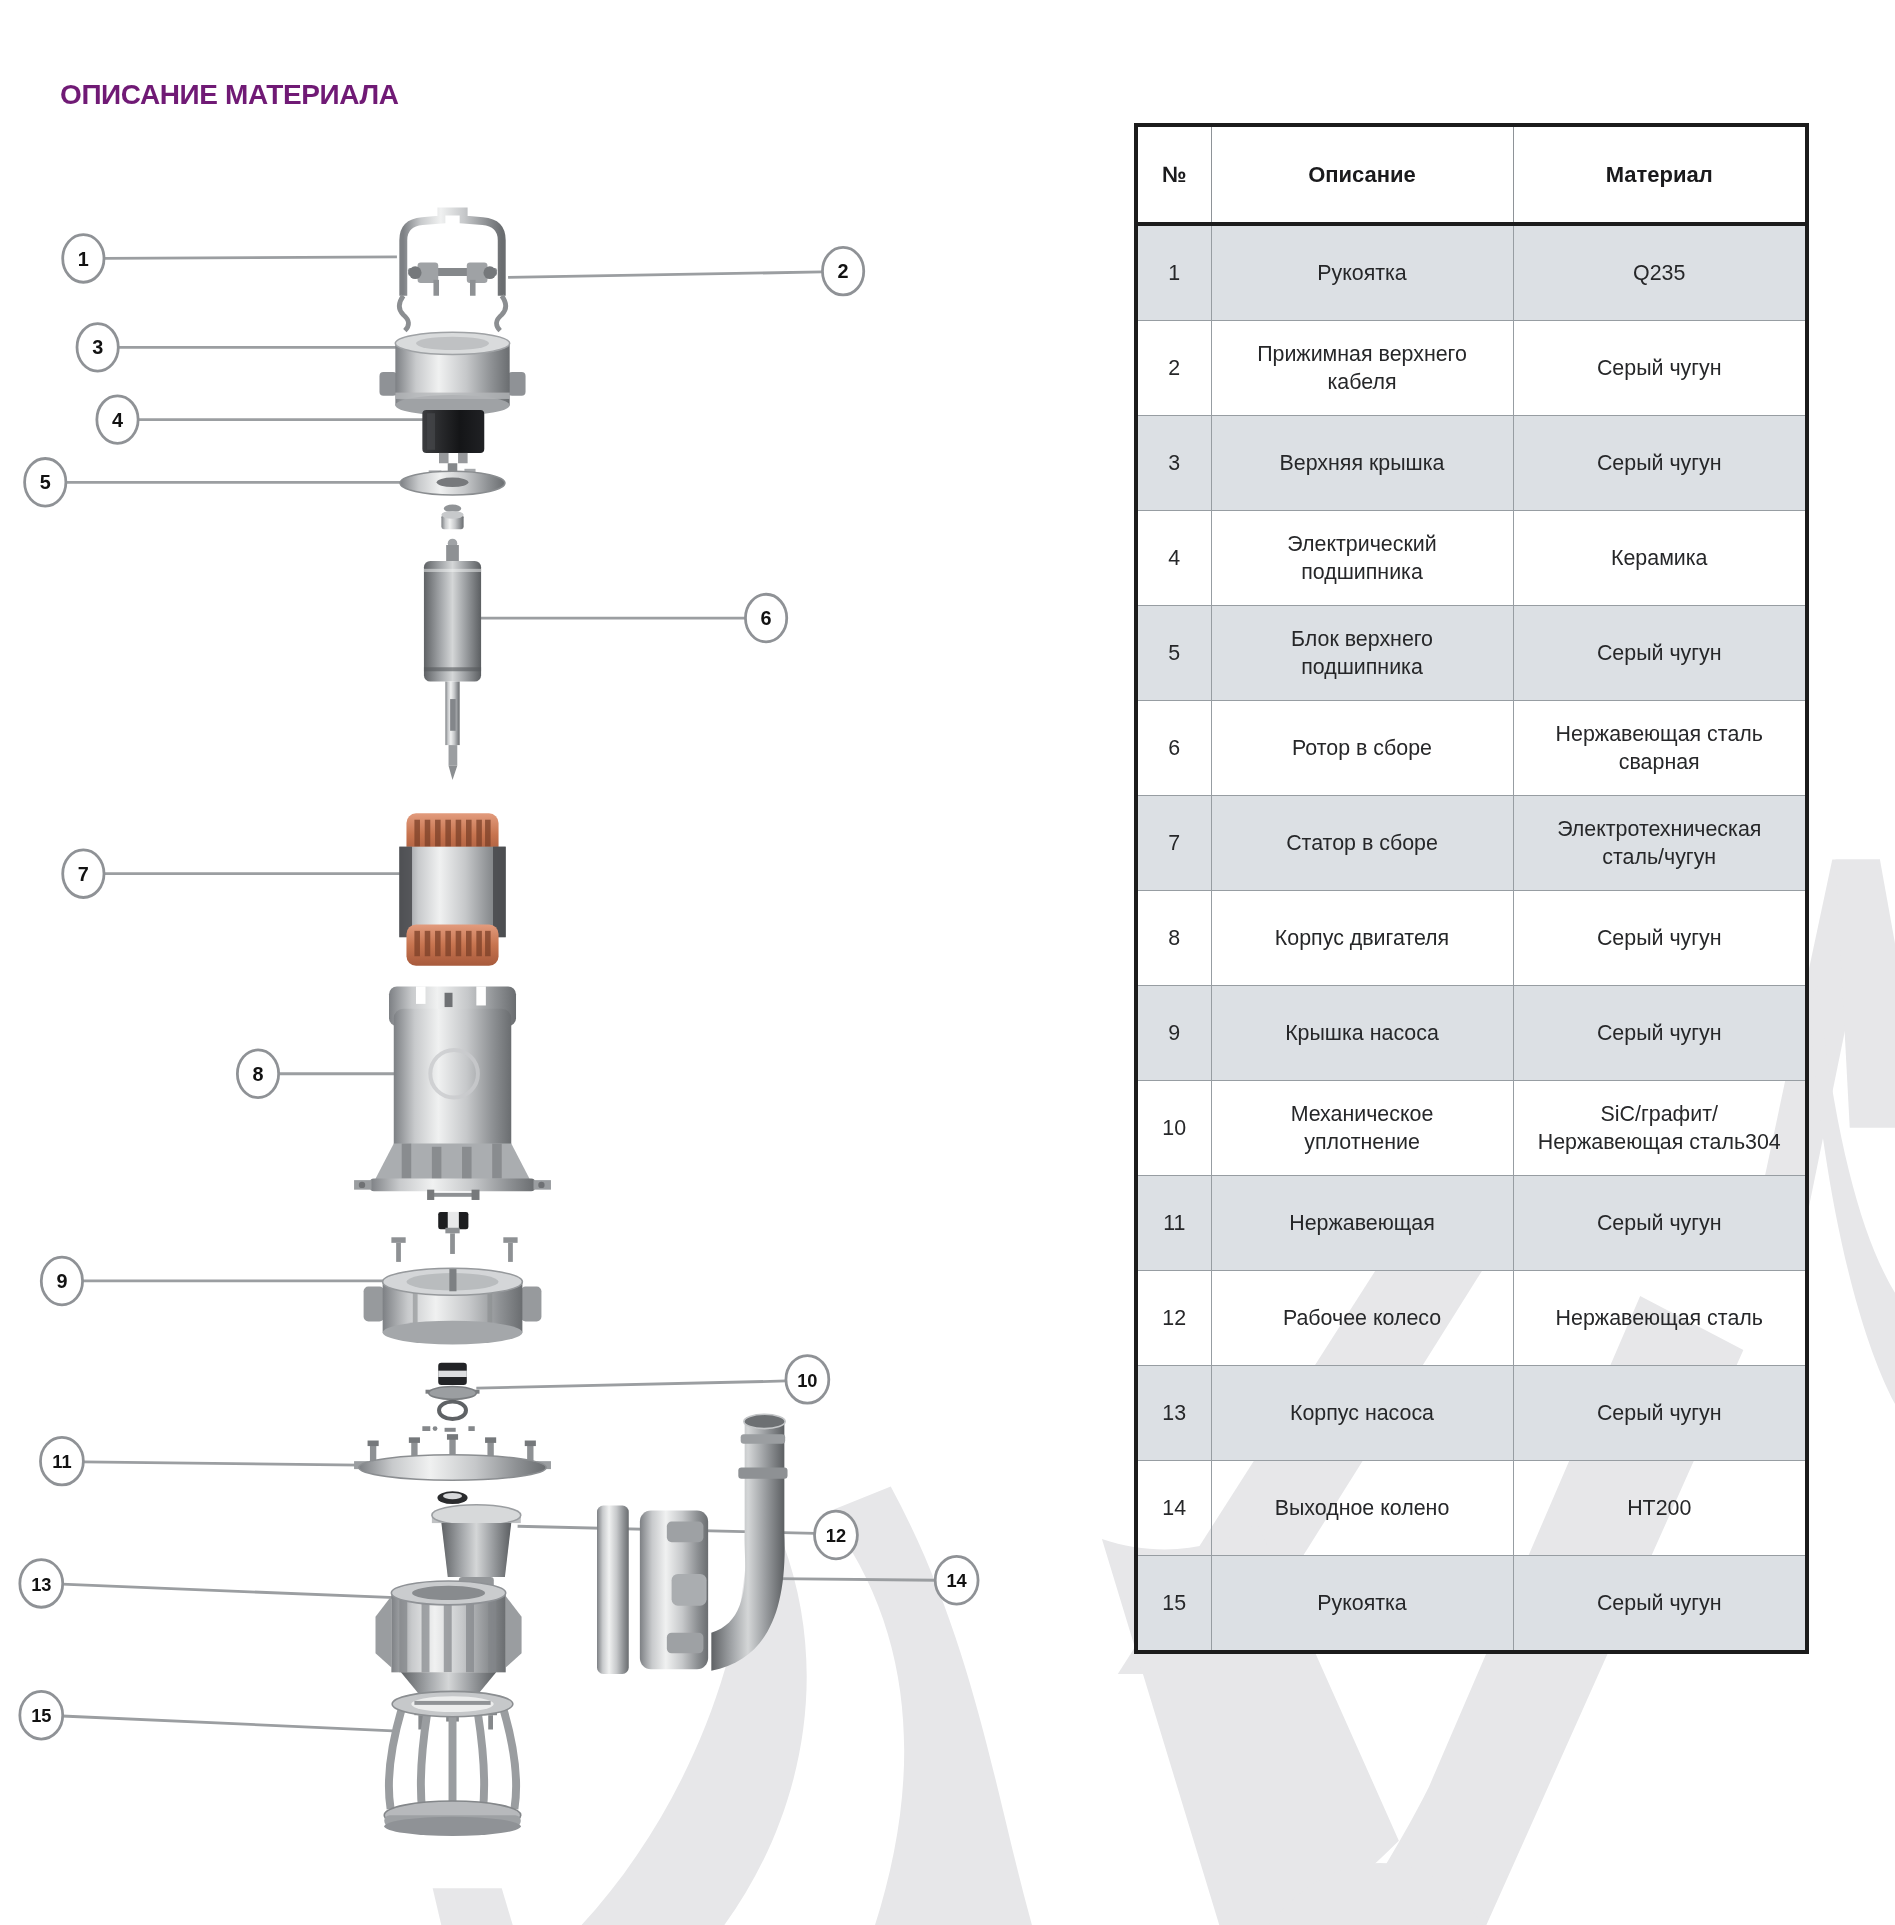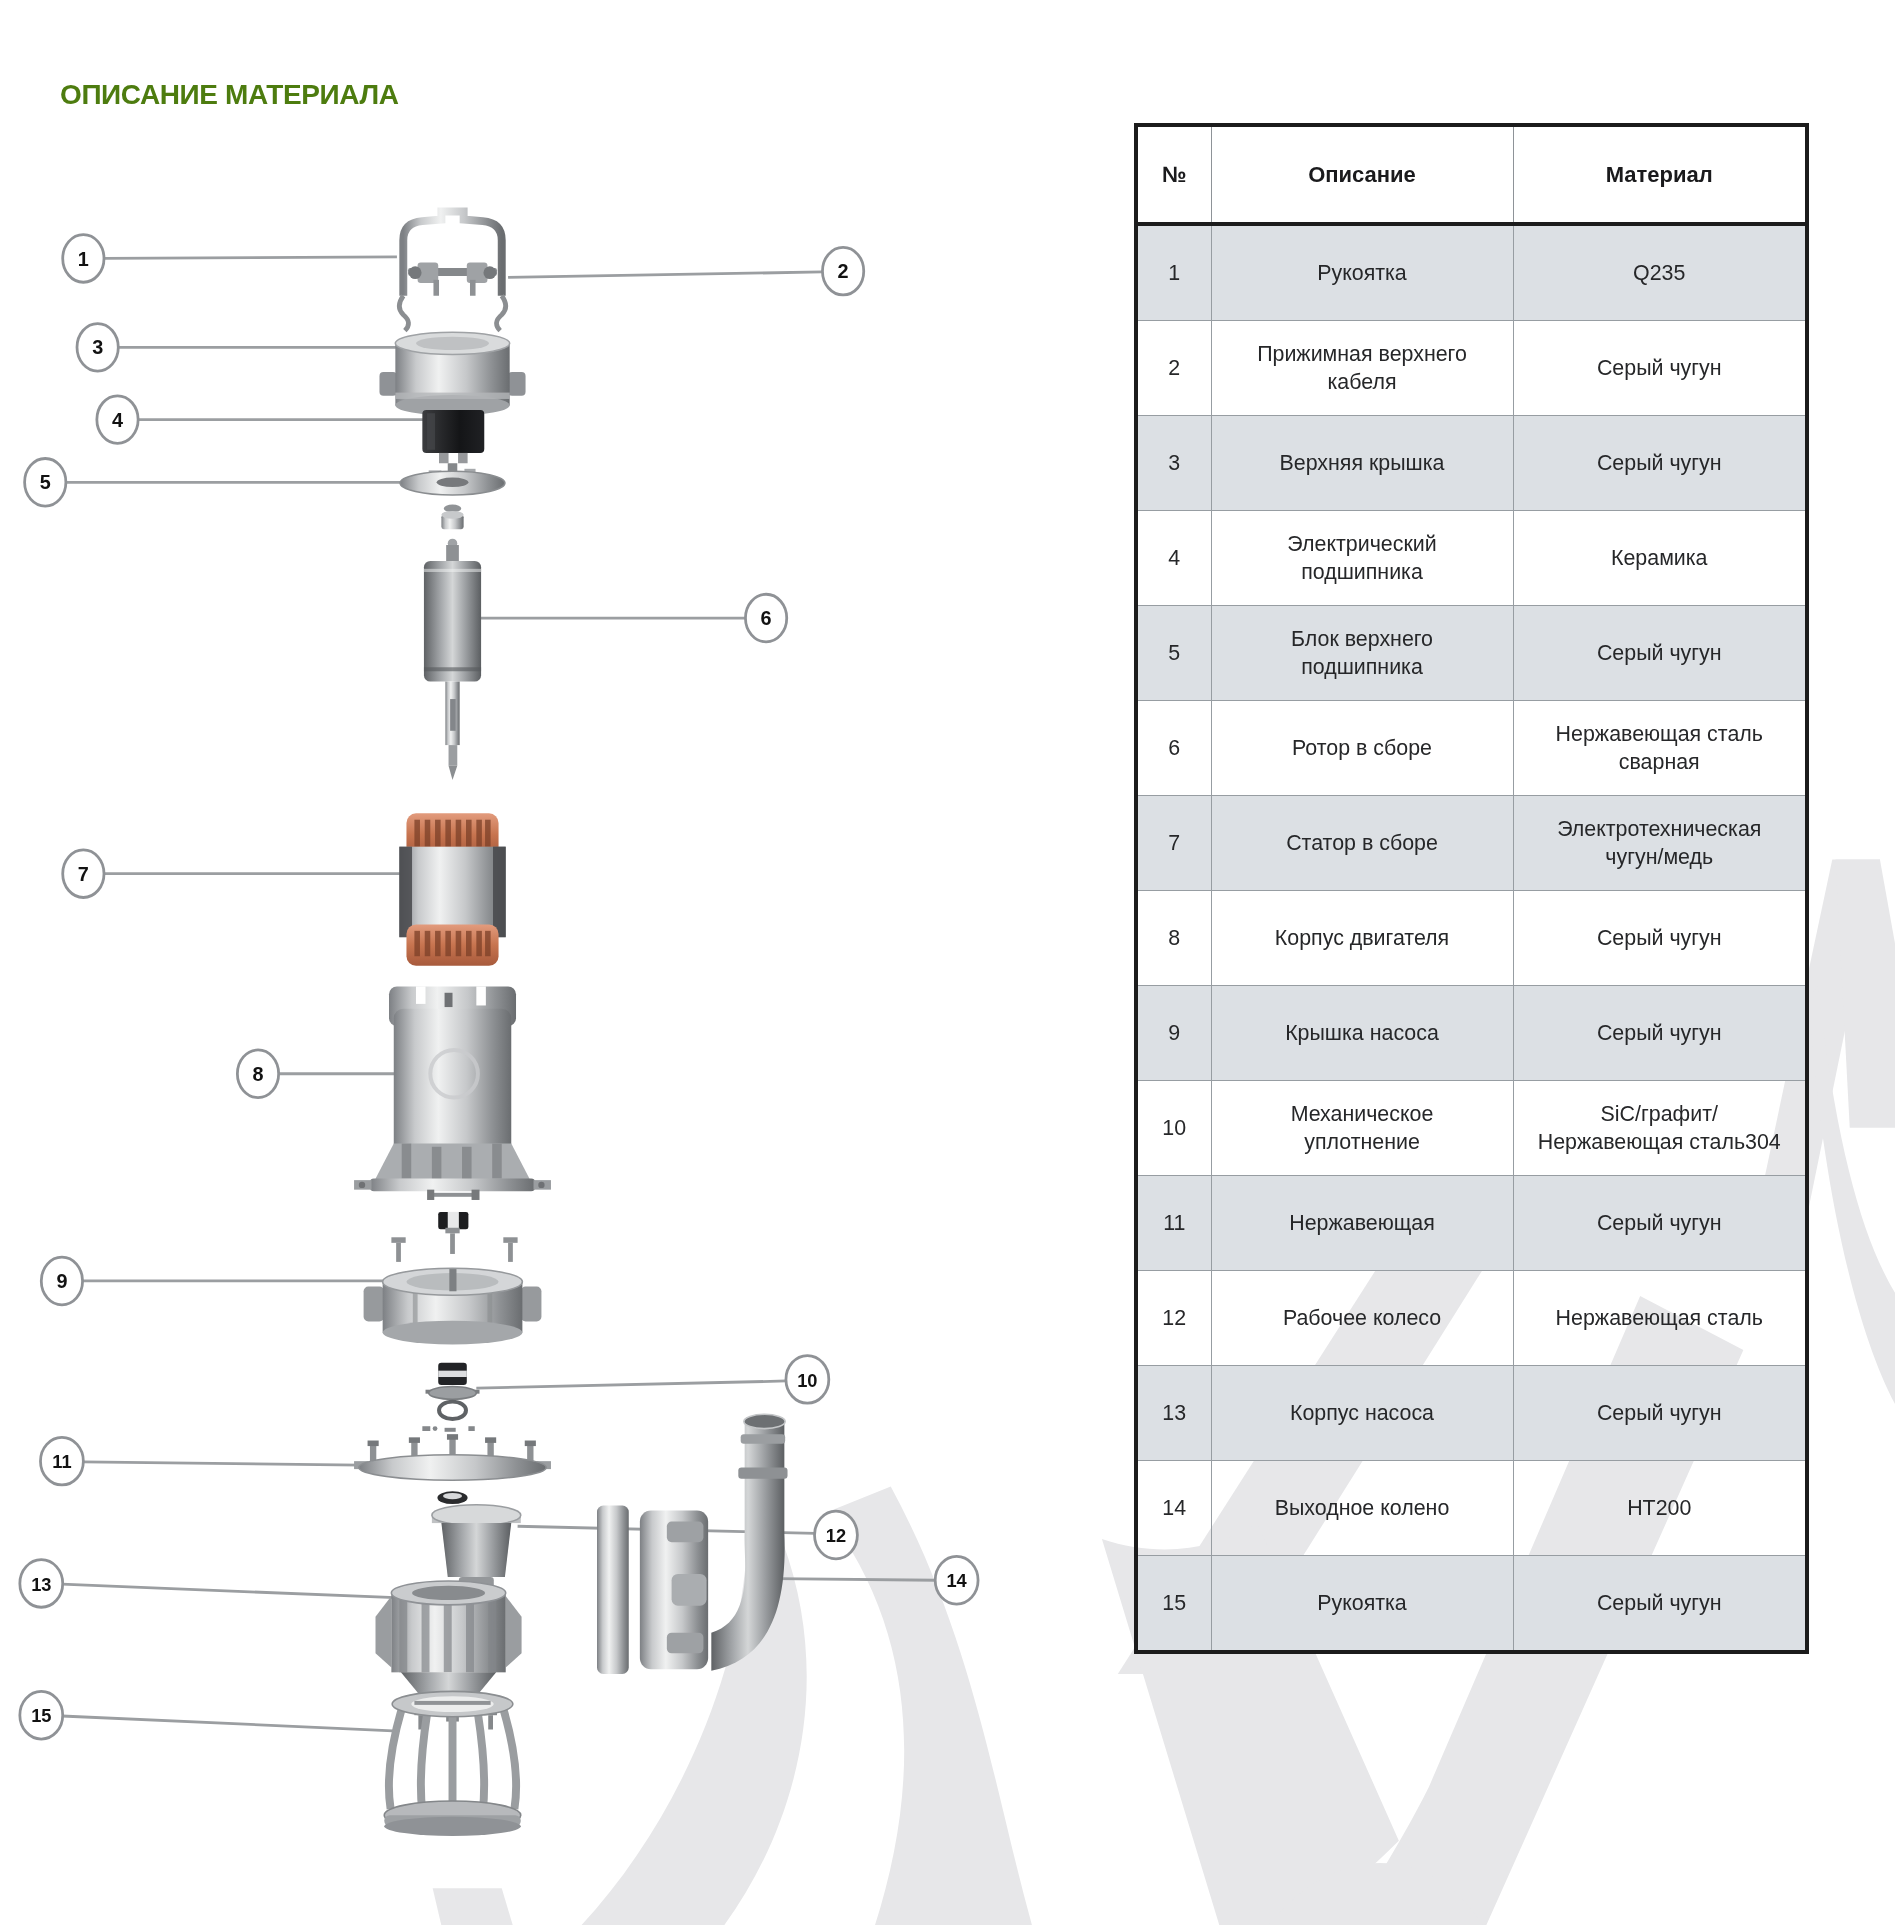--- a/index.html
+++ b/index.html
@@ -7,21 +7,21 @@
     width:1895px;height:1926px;position:relative;overflow:hidden;
     background:#ffffff;
     font-family:"Liberation Sans","DejaVu Sans",sans-serif;
   }
   .layer{position:absolute;inset:0;}
   #watermark{z-index:0;}
   #diagram{z-index:2;pointer-events:none;}
   #page-title{
     position:absolute;left:60px;top:79px;z-index:3;
     font-size:28px;font-weight:bold;letter-spacing:-0.4px;
-    color:#4d7c0f;
+    color:#701a75;
   }
   
   #materials-table{
     position:absolute;left:1134px;top:123px;width:671px;z-index:2;
     border-collapse:collapse;table-layout:fixed;
     background:transparent;
     border:4px solid #1c1c1c;
     font-size:21.4px;color:#262729;
   }
   #materials-table col.c-num{width:75px;}
@@ -114,21 +114,21 @@
     <tr>
         <td>6</td>
         <td>Ротор в сборе</td>
         <td>Нержавеющая сталь
 сварная</td>
       </tr>
     <tr>
         <td>7</td>
         <td>Статор в сборе</td>
         <td>Электротехническая
-чугун/медь</td>
+сталь/чугун</td>
       </tr>
     <tr>
         <td>8</td>
         <td>Корпус двигателя</td>
         <td>Серый чугун</td>
       </tr>
     <tr>
         <td>9</td>
         <td>Крышка насоса</td>
         <td>Серый чугун</td>

